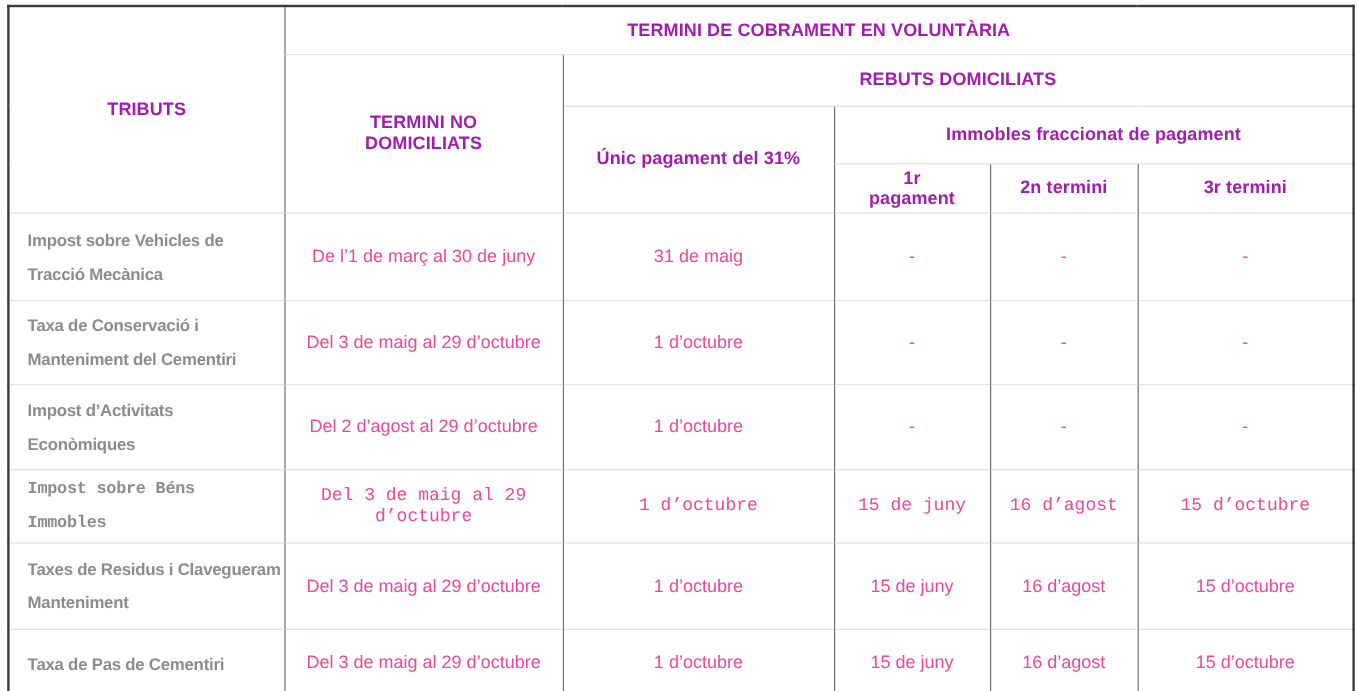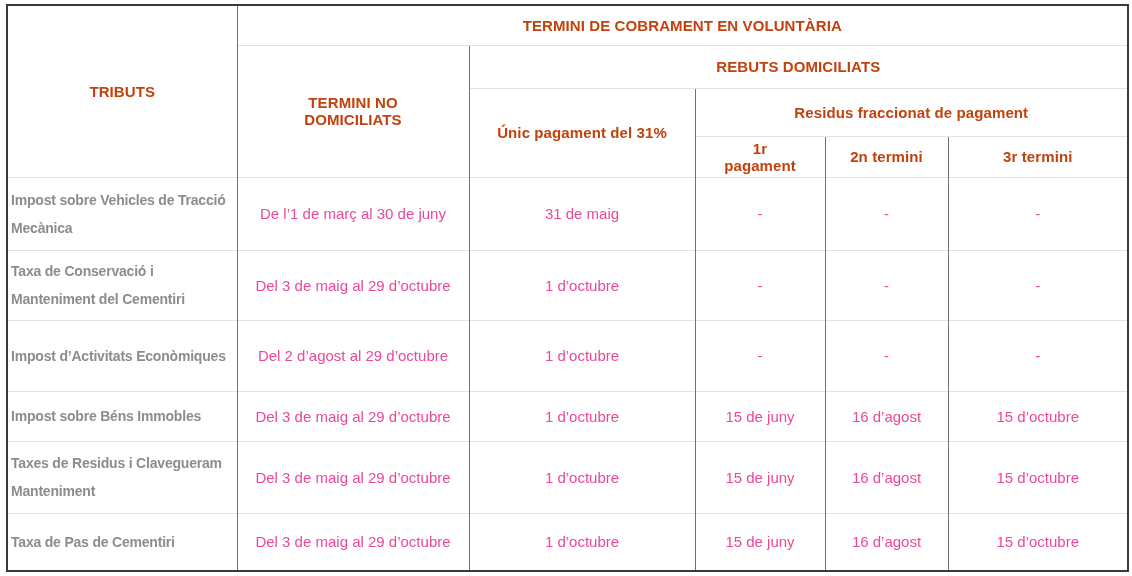--- a/index.html
+++ b/index.html
@@ -27,51 +27,51 @@
     border-left: 1px solid #717171;
     border-top: 1px solid #e2e2e2;
     vertical-align: middle;
     background: #ffffff;
     overflow: hidden;
   }
   
   th.hdr {
     font-size: 15px;
     font-weight: bold;
-    color: #c2410c;
+    color: #a21caf;
     padding: 2px 20px;
     letter-spacing: 0.1px;
   }
   
   th.rowlabel {
     font-size: 14px;
     font-weight: bold;
     color: #8c8c8c;
     text-align: left;
-    padding: 2px 1px 2px 3px;
+    padding: 2px 1px 2px 15px;
     line-height: 28px;
     letter-spacing: -0.2px;
   }
   
   td.val {
     font-size: 15px;
     font-weight: normal;
     color: #ec4899;
     text-align: center;
     padding: 2px 4px;
   }
   
   tr.h1 { height: 40px; }
   tr.h2 { height: 43px; }
   tr.h3 { height: 48px; }
   tr.h4 { height: 41px; }
   tr.r0 { height: 73px; }
   tr.r1 { height: 70px; }
   tr.r2 { height: 71px; }
-  tr.r3 { height: 50px; }
+  tr.r3 { height: 50px; font-family: Liberation Mono, monospace; }
   tr.r4 { height: 72px; }
   tr.r5 { height: 58px; }
 </style>
 </head>
 <body>
 
 <div class="page">
   <table class="deadlines">
     <colgroup>
       <col style="width:230px">
@@ -86,21 +86,21 @@
       <tr class="h1">
         <th class="hdr" rowspan="4">TRIBUTS</th>
         <th class="hdr" colspan="5">TERMINI DE COBRAMENT EN VOLUNTÀRIA</th>
       </tr>
       <tr class="h2">
         <th class="hdr" rowspan="3">TERMINI NO DOMICILIATS</th>
         <th class="hdr" colspan="4">REBUTS DOMICILIATS</th>
       </tr>
       <tr class="h3">
         <th class="hdr" rowspan="2">Únic pagament del 31%</th>
-        <th class="hdr" colspan="3">Residus fraccionat de pagament</th>
+        <th class="hdr" colspan="3">Immobles fraccionat de pagament</th>
       </tr>
       <tr class="h4">
         <th class="hdr">1r pagament</th>
         <th class="hdr">2n termini</th>
         <th class="hdr">3r termini</th>
       </tr>
 
       <tr class="r0">
         <th class="rowlabel">Impost sobre Vehicles de Tracció Mecànica</th>
         <td class="val">De l’1 de març al 30 de juny</td>

